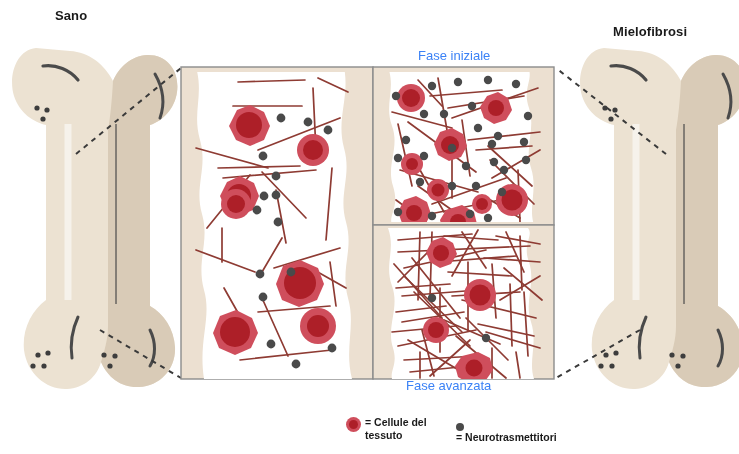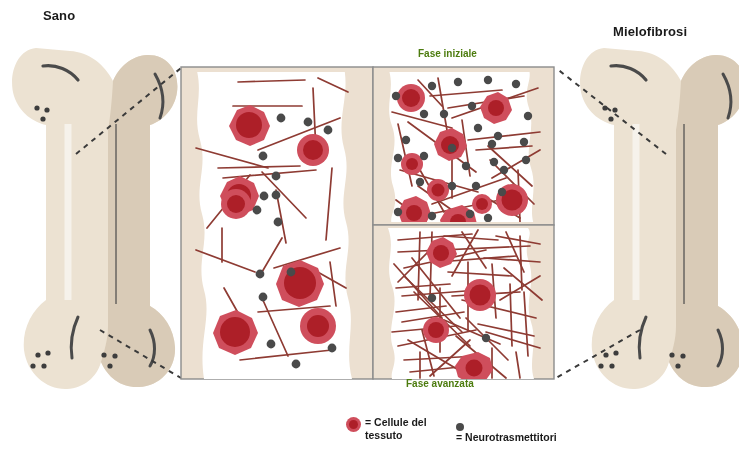--- a/index.html
+++ b/index.html
@@ -14,28 +14,28 @@
   svg.layer{position:absolute;left:0;top:0;width:739px;height:454px;}
 
   .ttl{
     position:absolute;
     font-size:13px;
     font-weight:bold;
     color:#1a1a1a;
     letter-spacing:.1px;
     white-space:nowrap;
   }
-  #title-sano{left:43px;top:8px;}
+  #title-sano{left:55px;top:8px;}
   #title-mielo{left:613px;top:24px;}
 
   .phase{
     position:absolute;
-    font-size:10px;
-    font-weight:bold;
-    color:#4d7c0f;
+    font-size:13px;
+    font-weight:normal;
+    color:#3b82f6;
     white-space:nowrap;
   }
   #phase-top{left:418px;top:48px;}
   #phase-bottom{left:406px;top:378px;}
 
   #legend{
     position:absolute;
     left:178px;top:413px;
     width:430px;height:42px;
     font-size:10.5px;

